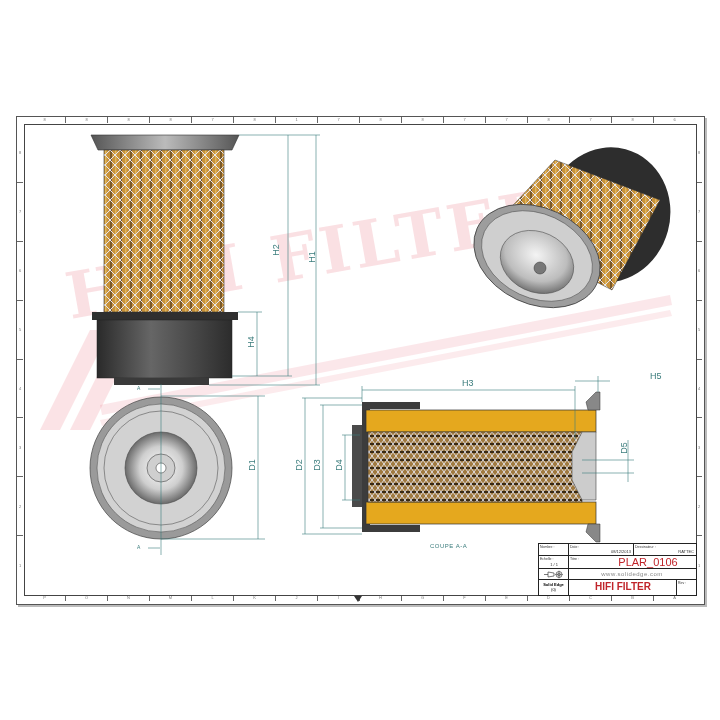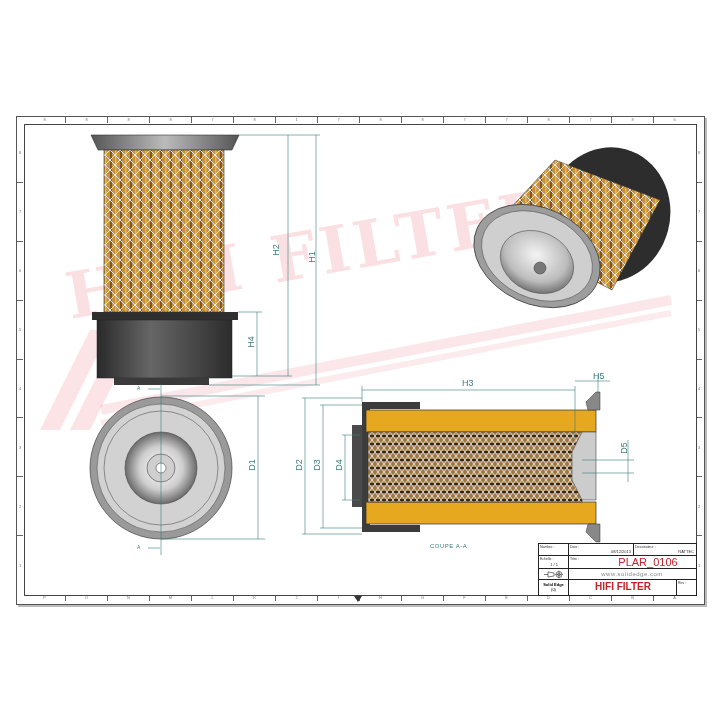--- a/index.html
+++ b/index.html
@@ -207,21 +207,21 @@
     <line x1="582" y1="473" x2="634" y2="473"></line>
     <line x1="628" y1="440" x2="628" y2="482"></line>
   </g>
 </svg>
 
 <div class="dim rot" style="left:270px;top:245px;">H2</div>
 <div class="dim rot" style="left:306px;top:252px;">H1</div>
 <div class="dim rot" style="left:245px;top:337px;">H4</div>
 <div class="dim rot" style="left:246px;top:460px;">D1</div>
 <div class="dim" style="left:462px;top:378px;">H3</div>
-<div class="dim" style="left:555px;top:371px;padding-left:38px;">H5</div>
+<div class="dim" style="left:612px;top:371px;padding-left:38px;">H5</div>
 <div class="dim rot" style="left:293px;top:460px;">D2</div>
 <div class="dim rot" style="left:311px;top:460px;">D3</div>
 <div class="dim rot" style="left:333px;top:460px;">D4</div>
 <div class="dim rot" style="left:618px;top:443px;">D5</div>
 
 <div class="sec-marker" style="left:137px;top:385px;">A</div>
 <div class="sec-marker" style="left:137px;top:544px;">A</div>
 <div class="section-label">COUPE A-A</div>
 
 <div class="tb">

